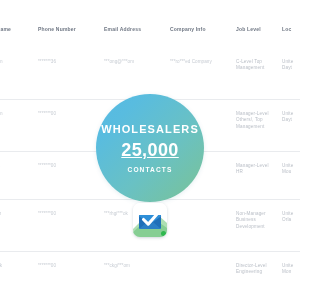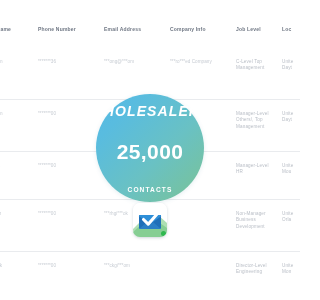--- a/index.html
+++ b/index.html
@@ -52,27 +52,26 @@
   
   .badge{
     position:absolute;left:96px;top:94px;width:108px;height:108px;
     border-radius:50%;
     background:linear-gradient(135deg,#56bae4 0%,#59bcdf 22%,#69c1c4 58%,#74c2a6 85%,#76c3a3 100%);
     box-shadow:0 1px 4px rgba(90,150,170,.16);
     display:flex;flex-direction:column;align-items:center;justify-content:center;
     text-align:center;
   }
   .badge-top{
-    color:#ffffff;font-size:14px;font-weight:700;letter-spacing:1.1px;
+    color:#ffffff;font-size:11px;font-weight:700;letter-spacing:1.1px;
     margin:0 0 4px 0;
-    font-style:italic;
   }
   .badge-num{
-    color:#ffffff;font-size:21px;font-weight:700;letter-spacing:.4px;
-    line-height:22px;margin:18px;
+    color:#ffffff;font-size:18px;font-weight:700;letter-spacing:.4px;
+    line-height:22px;margin:0;text-decoration:underline;
   }
   .badge-bottom{
     color:#ffffff;font-size:6.6px;font-weight:700;letter-spacing:1.1px;
     margin:5px 0 0 0;
   }
 
   
   .app-icon{
     position:absolute;left:133px;top:203px;width:34px;height:34px;
     border-radius:7px;

